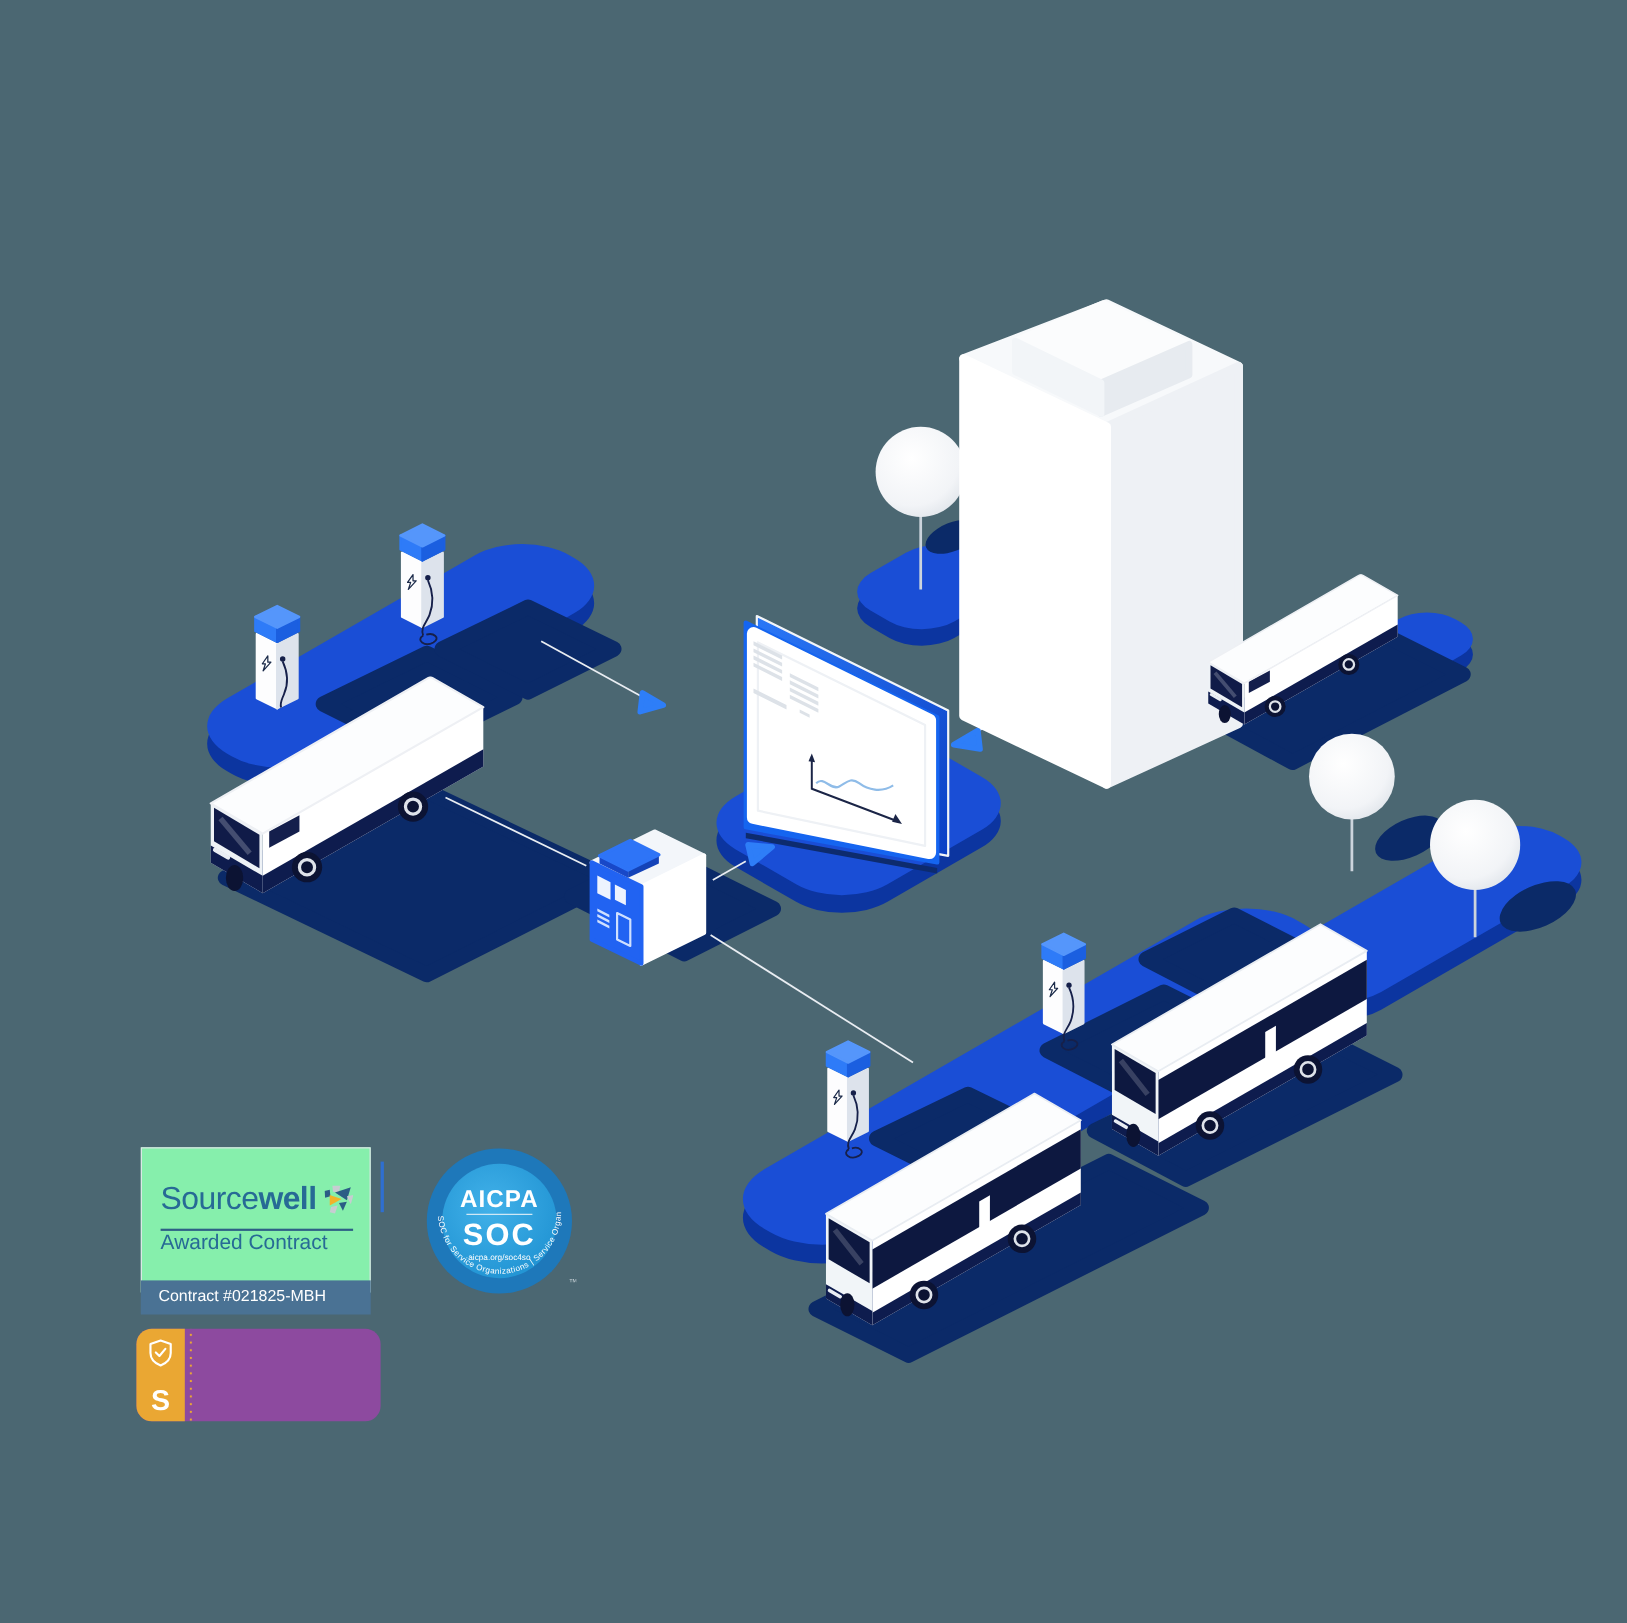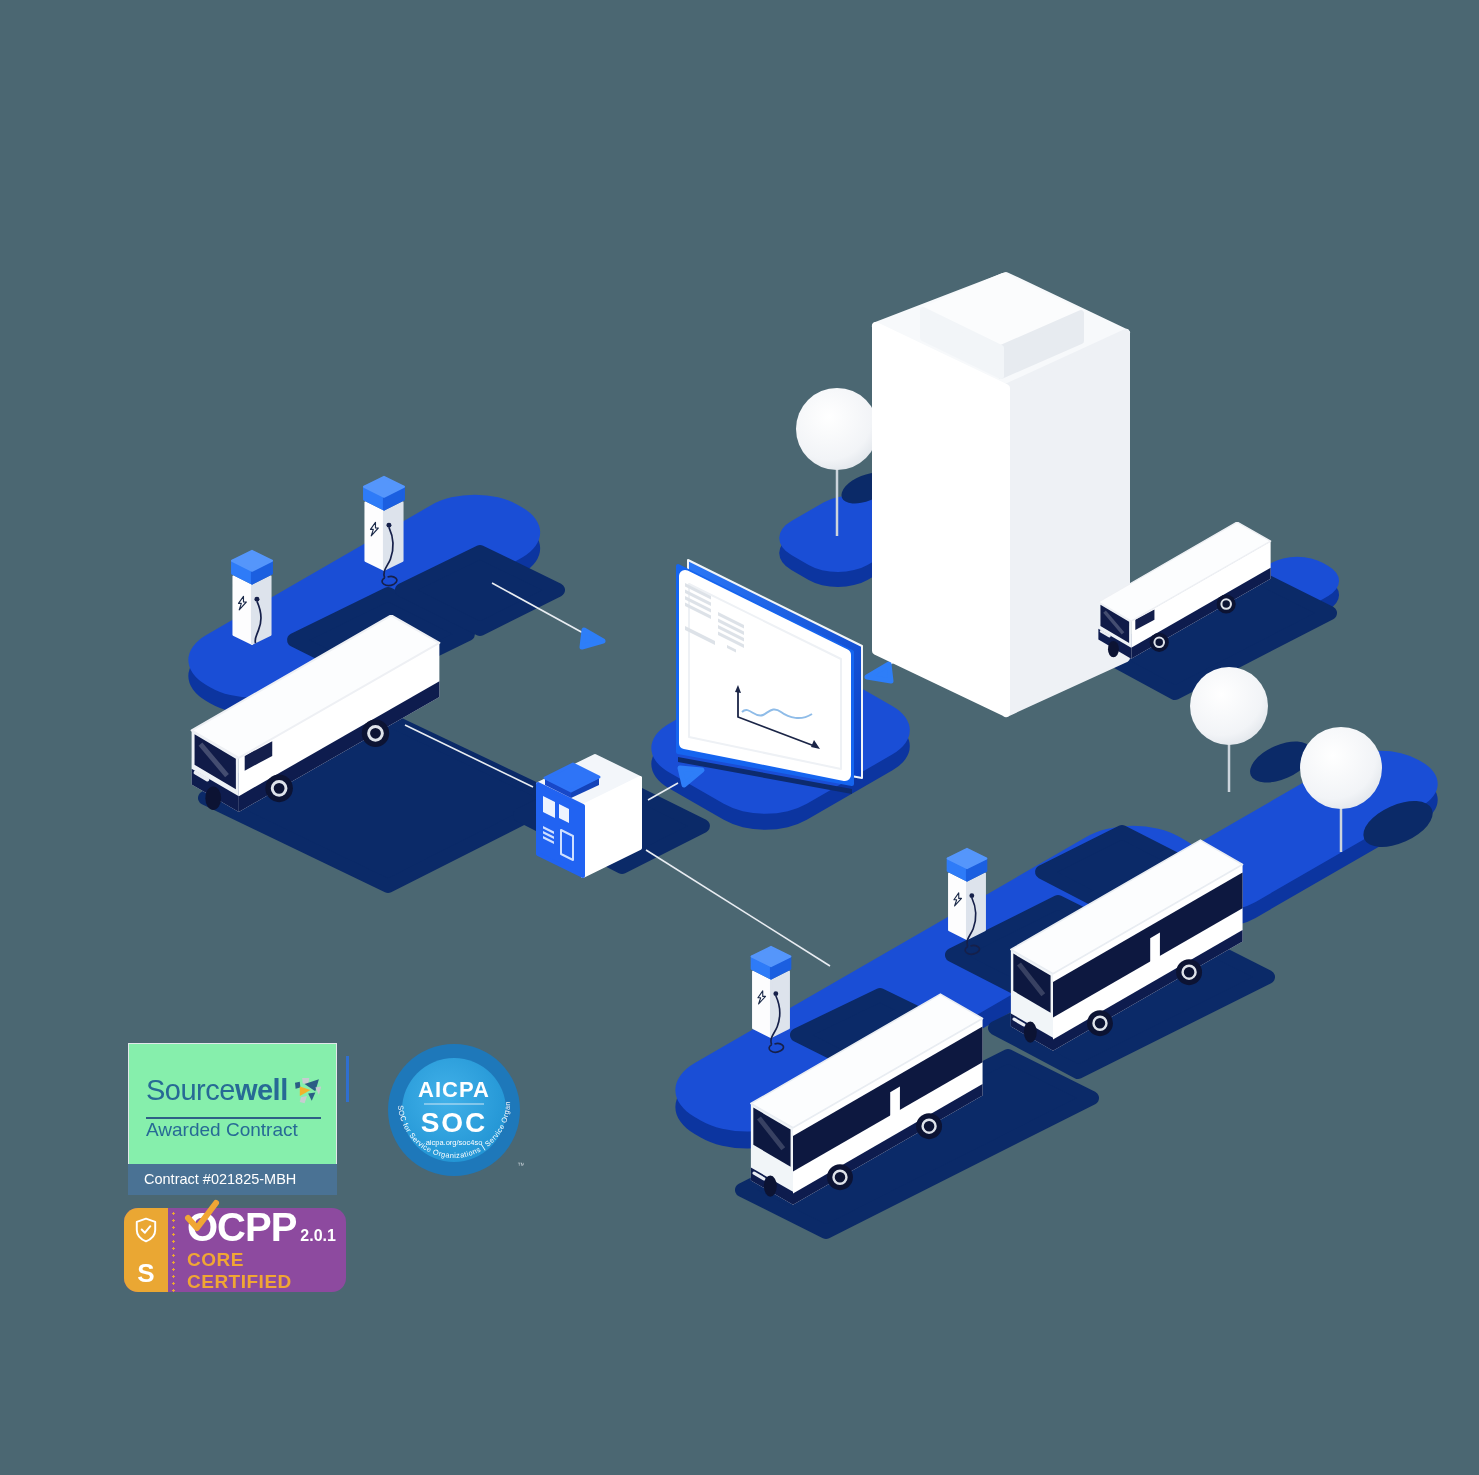--- a/index.html
+++ b/index.html
@@ -365,27 +365,15 @@
 
   <div class="ocpp">
     <div class="ocpp-strip">
       <svg width="24" height="26" viewBox="0 0 22 24">
         <path d="M11,1.5 L19.5,4.5 V12 c0,5.5 -3.8,8.6 -8.5,10.5 C6.3,20.6 2.5,17.5 2.5,12 V4.5 Z" fill="none" stroke="#ffffff" stroke-width="1.8" stroke-linejoin="round"></path>
         <path d="M7,11.5 l3,3 5,-6" fill="none" stroke="#ffffff" stroke-width="1.8" stroke-linecap="round" stroke-linejoin="round"></path>
       </svg>
       <span class="ocpp-s">S</span>
     </div>
     <div class="ocpp-dots"></div>
-    <div class="ocpp-main">
-      <div class="ocpp-row">
-        <span class="ocpp-name-wrap">
-          <svg class="ocpp-check" width="38" height="36" viewBox="0 0 38 36">
-            <path d="M6,19 L15,29 L34,4" fill="none" stroke="#f0a634" stroke-width="6" stroke-linecap="round" stroke-linejoin="round"></path>
-          </svg>
-          <span class="ocpp-name">OCPP</span>
-        </span>
-        <span class="ocpp-ver">2.0.1</span>
-      </div>
-      <div class="ocpp-level">CORE CERTIFIED</div>
-    </div>
   </div>
 
 </div>
 
 </body></html>

